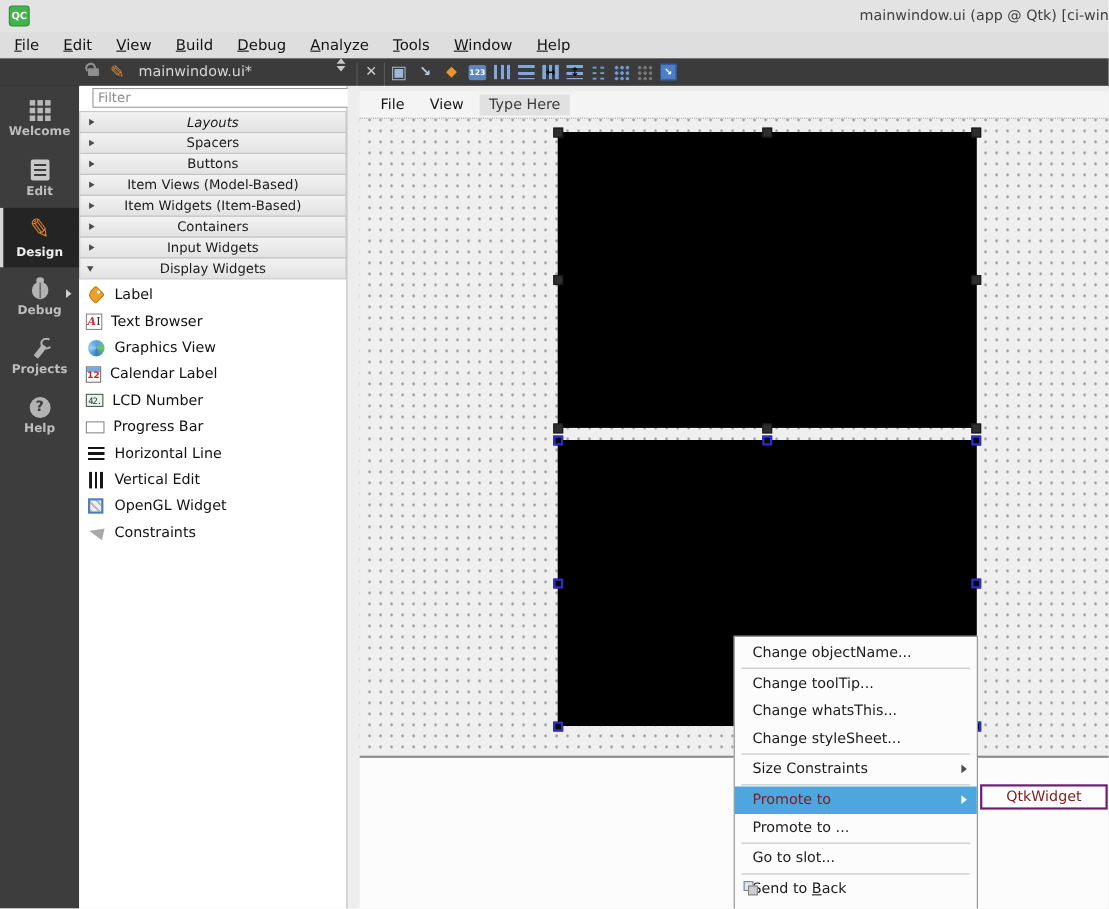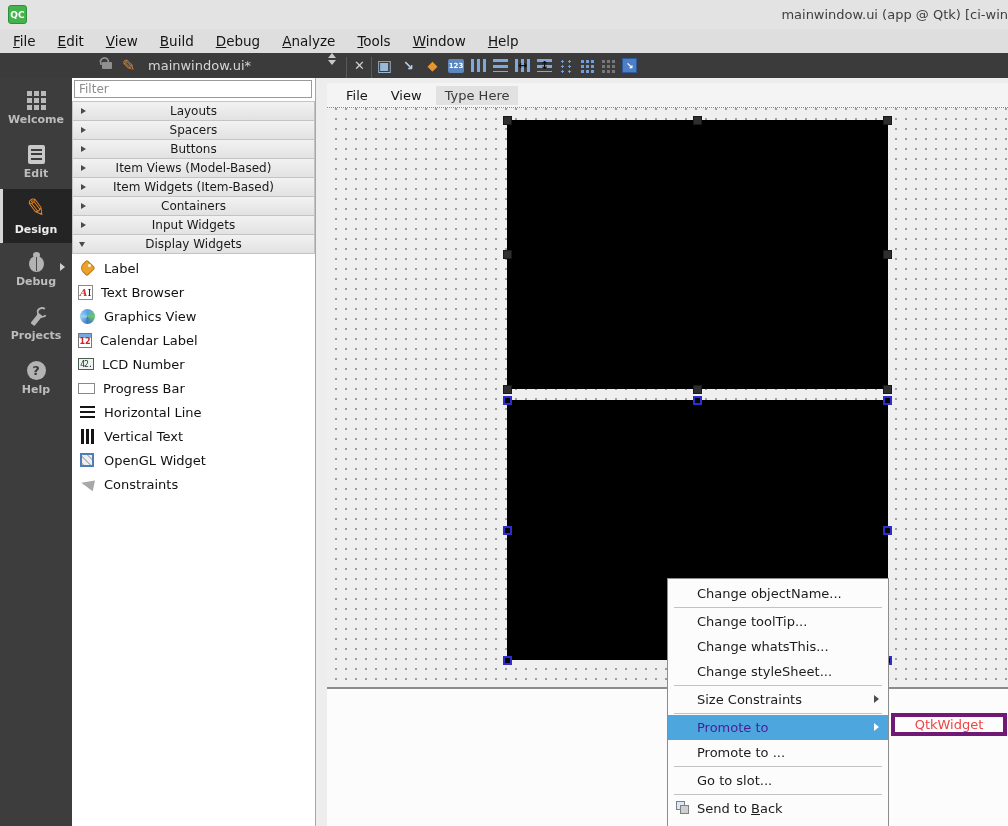--- a/index.html
+++ b/index.html
@@ -14,21 +14,21 @@
   #appicon{left:8px;top:5px;width:19px;height:19px;background:#43b34c;border:1px solid #2f8f38;
            border-radius:3px;color:#fff;font-size:9px;font-weight:bold;
            display:flex;align-items:center;justify-content:center;box-sizing:border-box;}
   #wtitle{right:0;top:0;height:29px;line-height:29px;font-size:13px;color:#3f3f3f;white-space:nowrap;}
 
   #mainmenu{left:0;top:29px;width:1008px;height:24px;background:#dedede;
             display:flex;align-items:center;padding-left:2px;box-sizing:border-box;}
   .mm-item{padding:0 11px;font-size:13.5px;color:#141414;height:24px;line-height:24px;cursor:default;}
 
   #toolbar{left:0;top:53px;width:1008px;height:25px;background:#3b3b3b;border-bottom:1px solid #242424;box-sizing:content-box;}
-  #toolbar .abs{top:0;height:25px;display:flex;align-items:center;margin-left:22px;}
+  #toolbar .abs{top:0;height:25px;display:flex;align-items:center;}
   .lock{width:10px;height:7px;background:#8f8f8f;border-radius:1px;position:relative;}
   .lock::before{content:"";position:absolute;left:-3px;top:-5px;width:6px;height:5px;
                 border:2px solid #8f8f8f;border-bottom:none;border-radius:5px 5px 0 0;transform:rotate(-18deg);}
   .tb-pencil::before{content:"✎";color:#d8873a;font-size:16px;}
   #docname{font-size:13px;color:#d6d6d6;white-space:nowrap;}
   .spin{display:inline-flex;flex-direction:column;gap:2px;}
   .spin i{width:0;height:0;border-left:4px solid transparent;border-right:4px solid transparent;display:block;}
   .spin .up{border-bottom:5px solid #c9c9c9;}
   .spin .dn{border-top:5px solid #c9c9c9;}
   .tsep{width:1px;height:16px;background:#5a5a5a;}
@@ -73,28 +73,28 @@
   .debug-bug-icon::before{content:"";position:absolute;top:-4px;left:4px;width:7px;height:6px;background:#b3b3b3;border-radius:50%;}
   .debug-bug-icon::after{content:"";position:absolute;left:7px;top:1px;bottom:1px;width:1px;background:#4a4a4a;}
   .projects-wrench-icon{width:5px;height:13px;background:#b3b3b3;transform:rotate(38deg);position:relative;border-radius:1px;margin-top:6px;}
   .projects-wrench-icon::before{content:"";position:absolute;top:-8px;left:-3px;width:7px;height:7px;
     border:2px solid #b3b3b3;border-radius:50%;border-top-color:transparent;transform:rotate(45deg);}
   .help-question-icon{width:19px;height:19px;border-radius:50%;background:#b3b3b3;display:flex;align-items:center;justify-content:center;}
   .help-question-icon::before{content:"?";color:#3a3a3a;font-weight:bold;font-size:13px;}
 
   
   #panel{left:72px;top:78px;width:244px;height:748px;background:#fff;border-right:1px solid #a6a6a6;box-sizing:border-box;}
-  #filter{position:absolute;left:2px;top:2px;width:238px;height:18px;border:1px solid #9a9a9a;
+  #filter{position:absolute;left:12px;top:2px;width:238px;height:18px;border:1px solid #9a9a9a;
           font-size:12px;padding:0 4px;color:#333;outline:none;background:#fff;box-sizing:border-box;
           font-family:"DejaVu Sans","Liberation Sans",sans-serif;}
   #filter::placeholder{color:#8d8d8d;}
   #cats{position:absolute;left:0;top:23px;width:243px;}
   .cat{height:18px;border:1px solid #c4c4c4;margin-top:-1px;background:linear-gradient(#f2f2f2,#e2e2e2);
        position:relative;text-align:center;font-size:12px;line-height:18px;color:#1a1a1a;box-sizing:content-box;}
-  .cat:first-child{margin-top:0;}
+  .cat:first-child{margin-top:0;font-style:italic;}
   .cat-arrow{position:absolute;left:8px;top:6px;width:0;height:0;
     border-left:5px solid #4a4a4a;border-top:3.5px solid transparent;border-bottom:3.5px solid transparent;}
   .cat-arrow.open{border-left:3.5px solid transparent;border-right:3.5px solid transparent;
     border-top:5px solid #4a4a4a;border-bottom:none;top:7px;left:6px;}
   #wlist{position:absolute;left:0;top:178px;width:243px;}
   .witem{display:flex;align-items:center;height:24px;padding-left:6px;}
   .wicon{width:18px;height:18px;display:flex;align-items:center;justify-content:center;margin-right:8px;position:relative;flex:0 0 auto;}
   .wlabel{font-size:13px;color:#111;white-space:nowrap;}
   .wicon.label-tag-icon::before{content:"";width:10px;height:10px;background:#eda12b;border:1px solid #b97a14;
     border-radius:2px 2px 2px 6px;transform:rotate(45deg);display:block;}
@@ -139,33 +139,33 @@
   .bw{position:absolute;left:507px;width:381px;background:#000;z-index:4;}
   #bw1{top:120px;height:269px;}
   #bw2{top:400px;height:260px;}
   .handle{position:absolute;width:9px;height:9px;z-index:6;box-sizing:border-box;}
   .hd{background:#2e2e2e;border:1px solid #191919;}
   .hb{background:#060606;border:2px solid #2d2dd0;}
 
   
   #ctx{left:667px;top:578px;width:222px;background:#fcfcfc;border:1px solid #8c8c8c;
        box-sizing:border-box;padding:2px 0;z-index:50;}
-  .cm-item{height:25px;line-height:25px;padding-left:29px;font-size:13px;color:#1c1c1c;position:relative;white-space:nowrap;}
-  .cm-item.hl{background:#4ea6de;color:#4c1d95;}
+  .cm-item{height:25px;line-height:25px;padding-left:16px;font-size:13px;color:#1c1c1c;position:relative;white-space:nowrap;}
+  .cm-item.hl{background:#4ea6de;color:#7f1d1d;}
   .cm-sep{height:1px;background:#c2c2c2;margin:1px 6px;}
   .cm-arrow{position:absolute;right:9px;top:8px;width:0;height:0;
     border-left:5px solid #4c4c4c;border-top:4px solid transparent;border-bottom:4px solid transparent;}
   .cm-item.hl .cm-arrow{border-left-color:#fff;}
   .cm-icon{position:absolute;left:8px;top:5px;width:15px;height:15px;}
   .cm-icon i{position:absolute;width:9px;height:9px;border:1px solid #77808f;box-sizing:border-box;display:block;}
   .cm-icon.send-to-back-icon .b1{left:0;top:0;background:#dfe7f2;}
   .cm-icon.send-to-back-icon .b2{left:4px;top:4px;background:#cfcfcf;border-color:#808080;}
-  #submenu{left:891px;top:713px;width:116px;height:23px;background:#fdfdfd;border:4px solid #701a75;
+  #submenu{left:891px;top:713px;width:116px;height:23px;background:#fdfdfd;border:2px solid #701a75;
     box-sizing:border-box;z-index:51;display:flex;align-items:center;justify-content:center;
-    font-size:13px;color:#ef4444;}
+    font-size:13px;color:#7f1d1d;}
 </style>
 </head>
 <body>
 
 <div id="titlebar" class="abs">
   <div id="appicon" class="abs">QC</div>
   <div id="wtitle" class="abs">mainwindow.ui (app @ Qtk) [ci-win</div>
 </div>
 
 <nav id="mainmenu" class="abs">
@@ -273,21 +273,21 @@
       <div class="witem">
         <span class="wicon progress-bar-icon"></span>
         <span class="wlabel">Progress Bar</span>
       </div>
       <div class="witem">
         <span class="wicon horizontal-line-icon"></span>
         <span class="wlabel">Horizontal Line</span>
       </div>
       <div class="witem">
         <span class="wicon vertical-line-icon"></span>
-        <span class="wlabel">Vertical Text</span>
+        <span class="wlabel">Vertical Edit</span>
       </div>
       <div class="witem">
         <span class="wicon opengl-widget-icon"></span>
         <span class="wlabel">OpenGL Widget</span>
       </div>
       <div class="witem">
         <span class="wicon qquickwidget-icon"></span>
         <span class="wlabel">Constraints</span>
       </div>
     </div>

